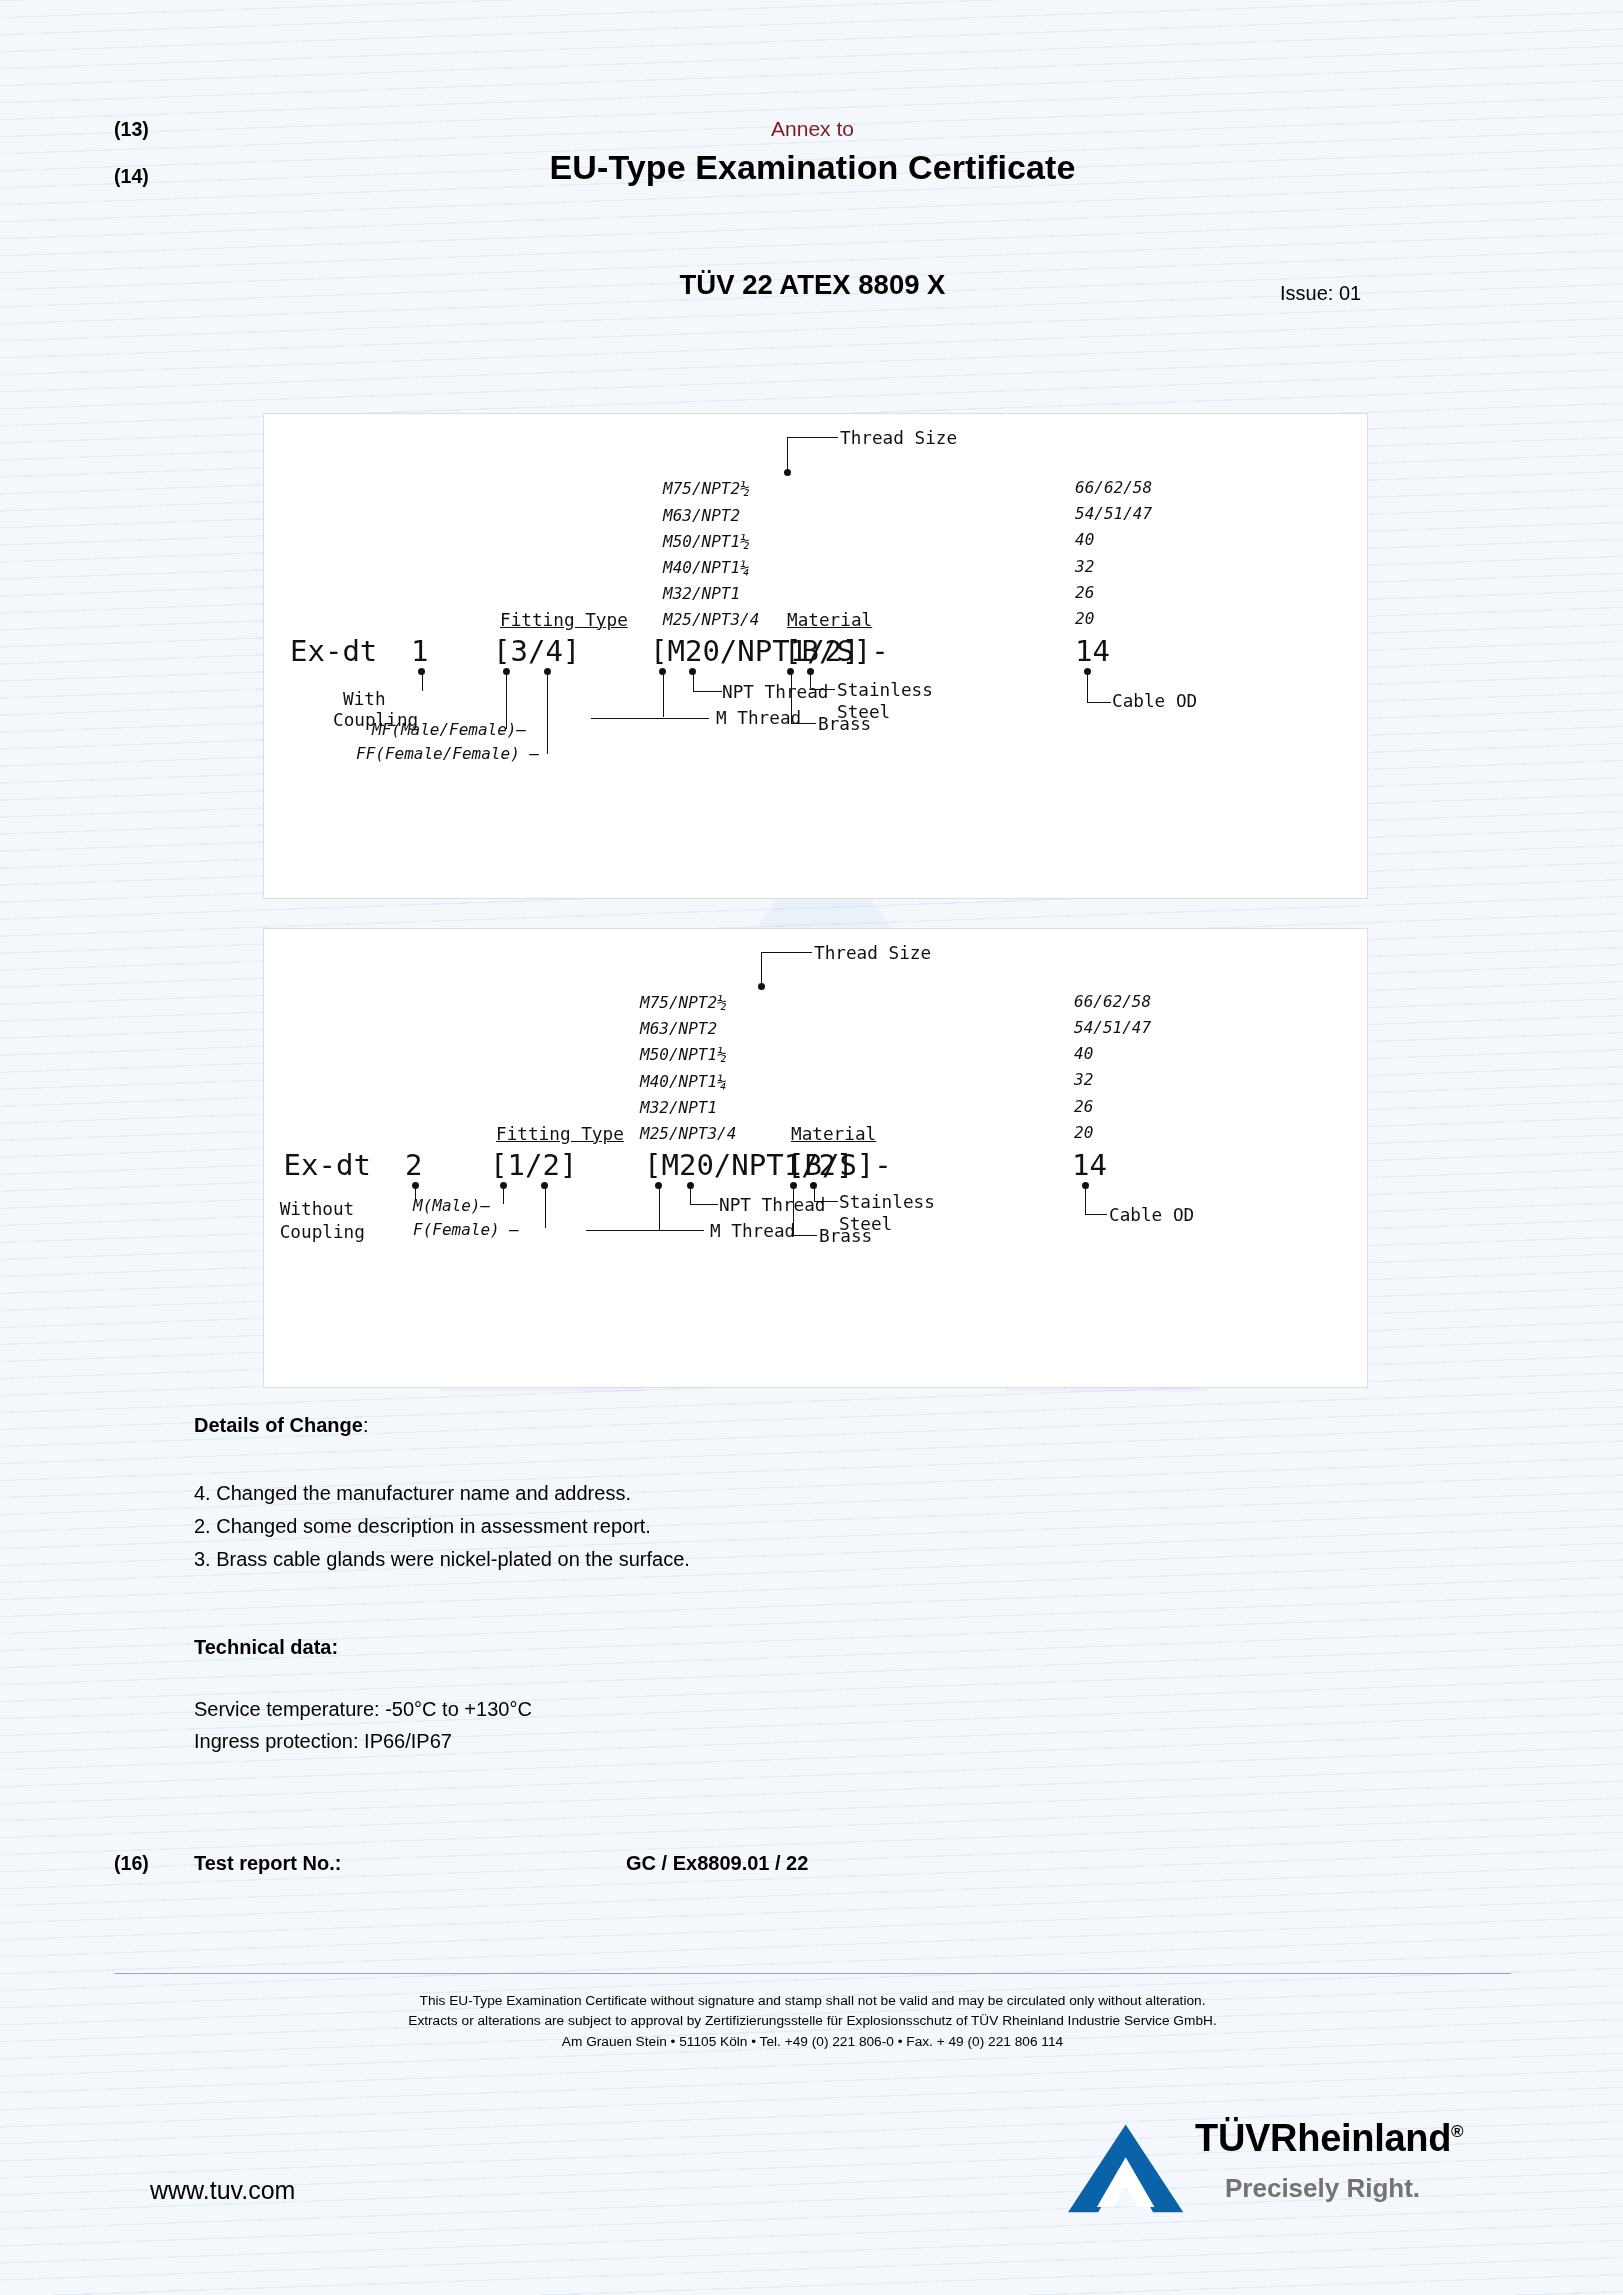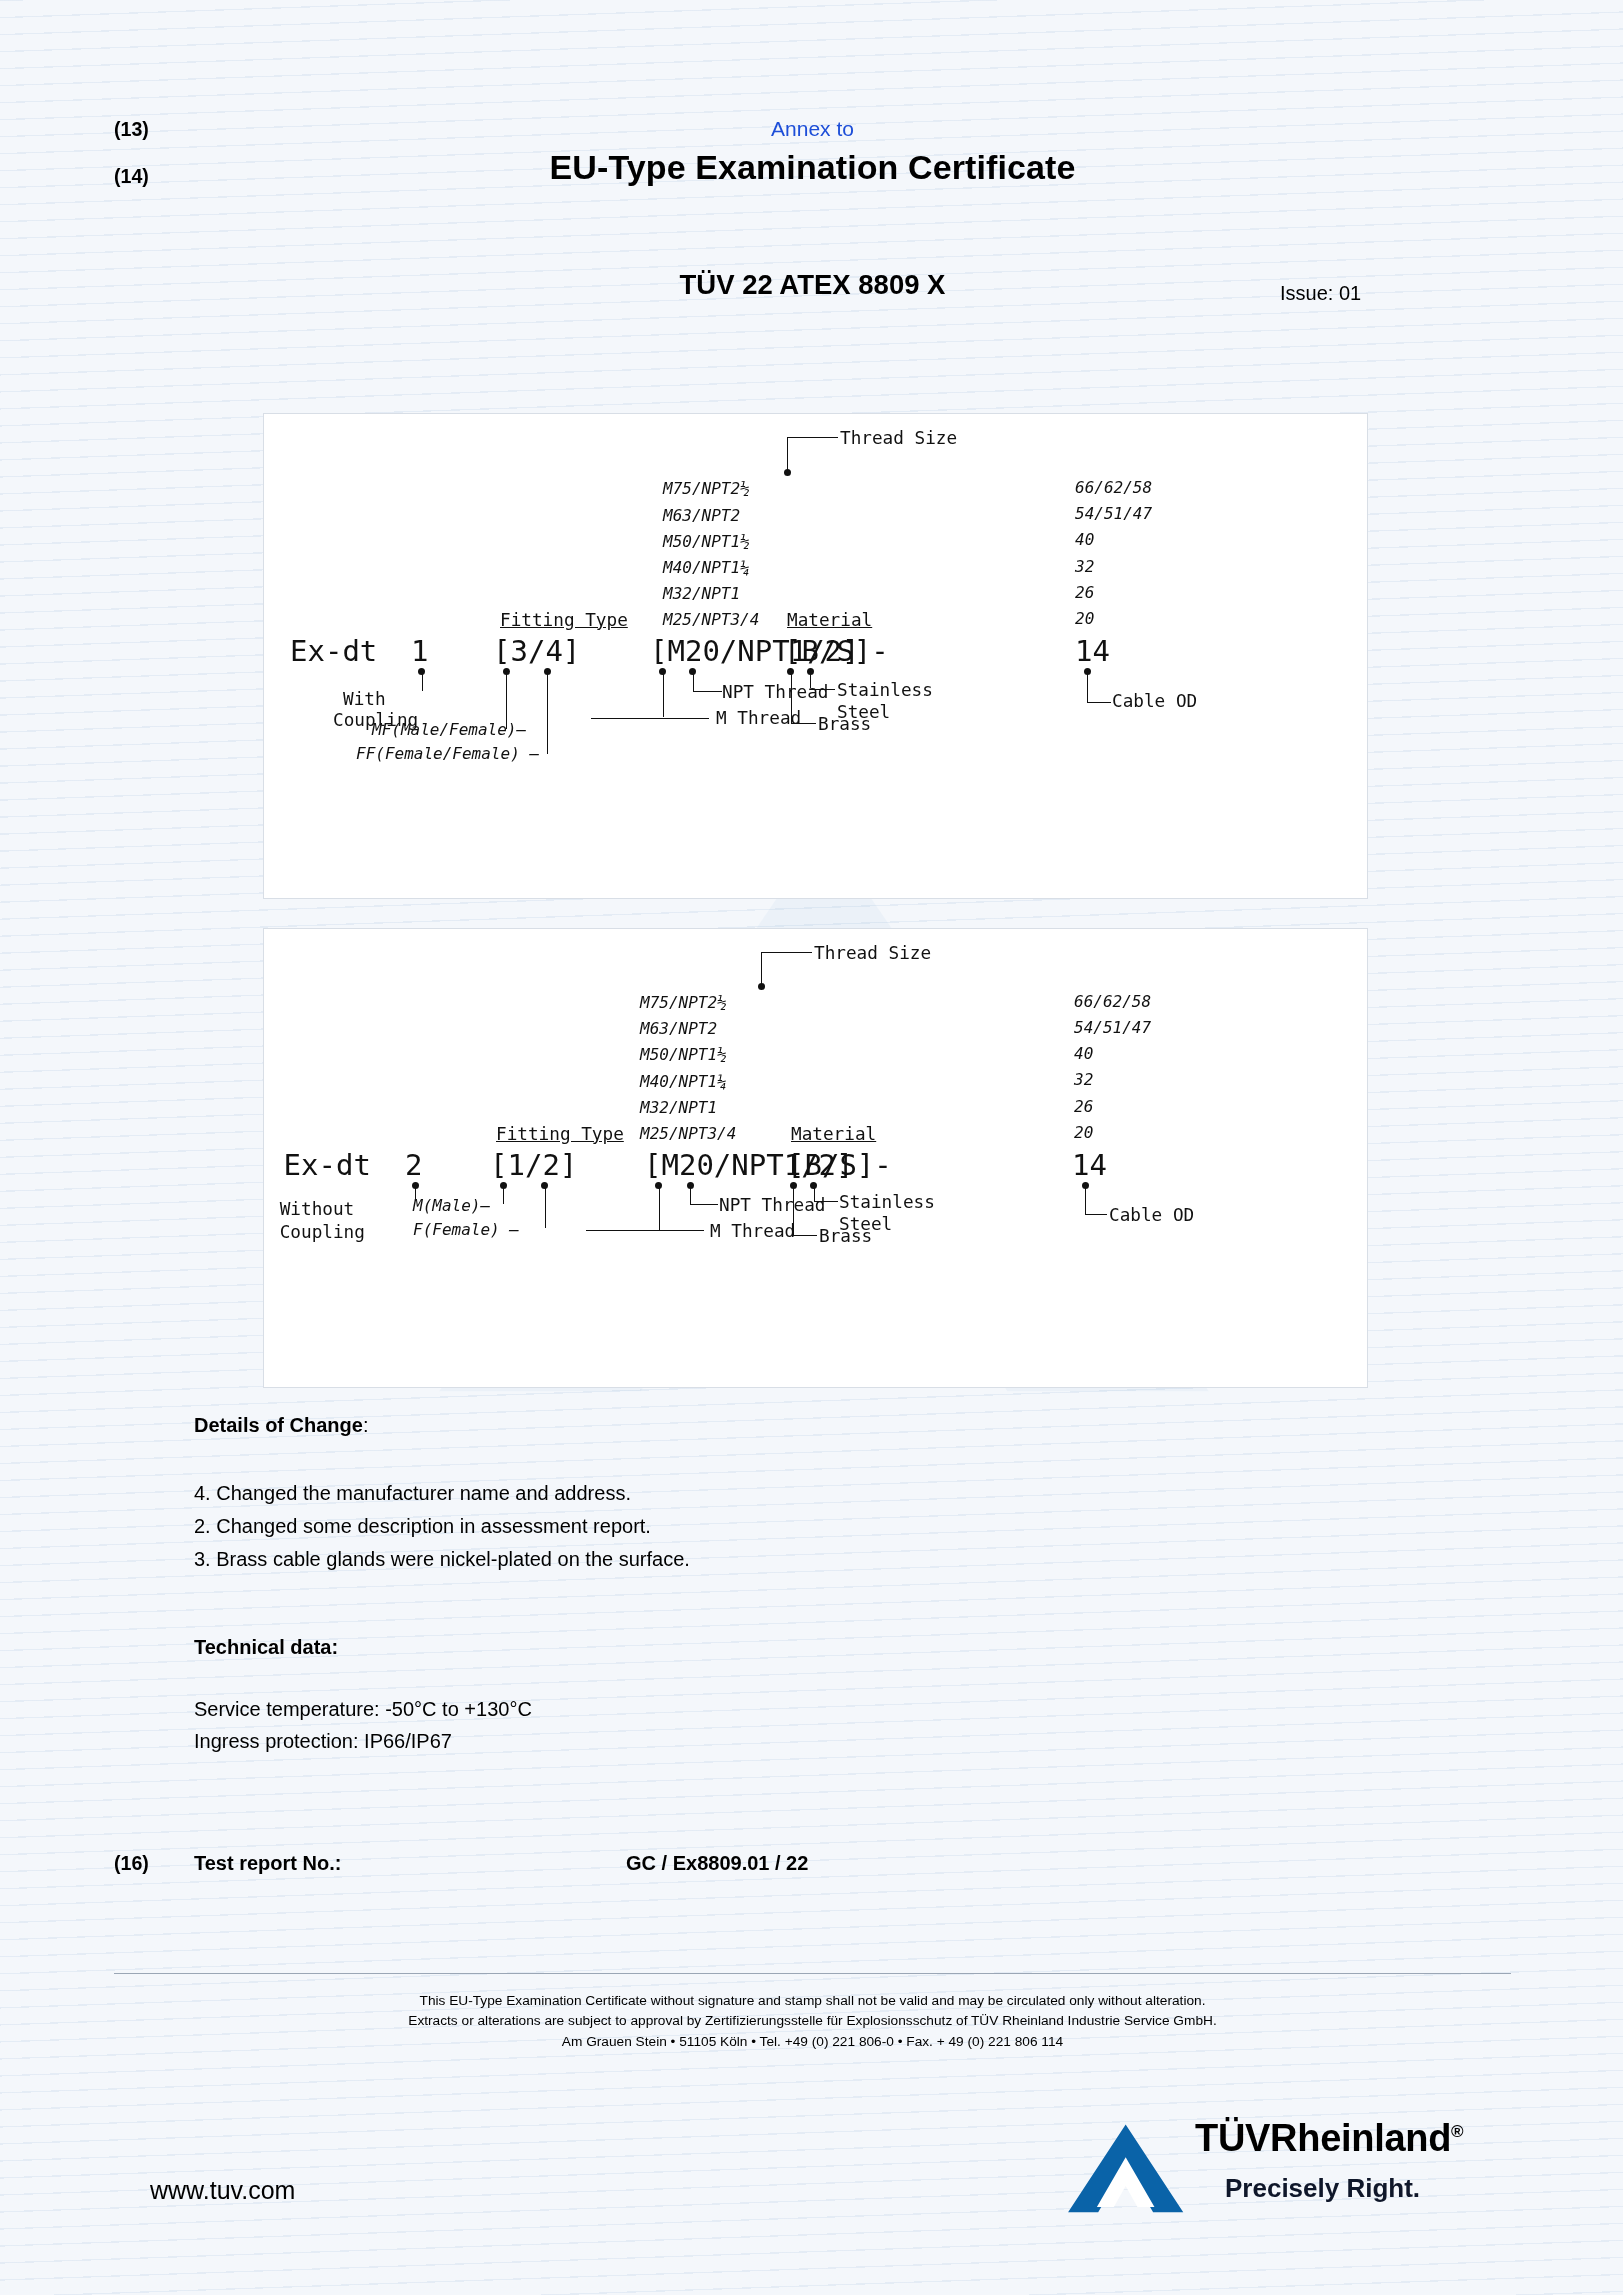--- a/index.html
+++ b/index.html
@@ -59,21 +59,21 @@
   .n13 { left: 41px; top: 98px; }
   .n14 { left: 41px; top: 145px; }
   .n16 { left: 41px; top: 1832px; }
 
   .annex-to {
     position: absolute;
     left: 0; right: 0;
     top: 97px;
     text-align: center;
     font-size: 21px;
-    color: #1d4ed8;
+    color: #7f1d1d;
   }
   .main-title {
     position: absolute;
     left: 0; right: 0;
     top: 128px;
     text-align: center;
     font-size: 34px;
     font-weight: bold;
     letter-spacing: 0.1px;
     color: #000;
@@ -200,21 +200,21 @@
     font-size: 17px;
     vertical-align: super;
     font-weight: bold;
   }
   .tuv-tag {
     position: absolute;
     left: 1152px;
     top: 2153px;
     font-size: 26px;
     font-weight: bold;
-    color: #0f172a;
+    color: #737373;
   }
 </style>
 </head>
 <body>
 
 <div class="page">
   <div class="bg-waves"></div>
 
   <svg class="bg-logo" viewBox="0 0 100 100" preserveAspectRatio="none">
     <path d="M50 8 L92 86 L70 86 L50 44 L30 86 L8 86 Z" fill="#9fc2e0"></path>

